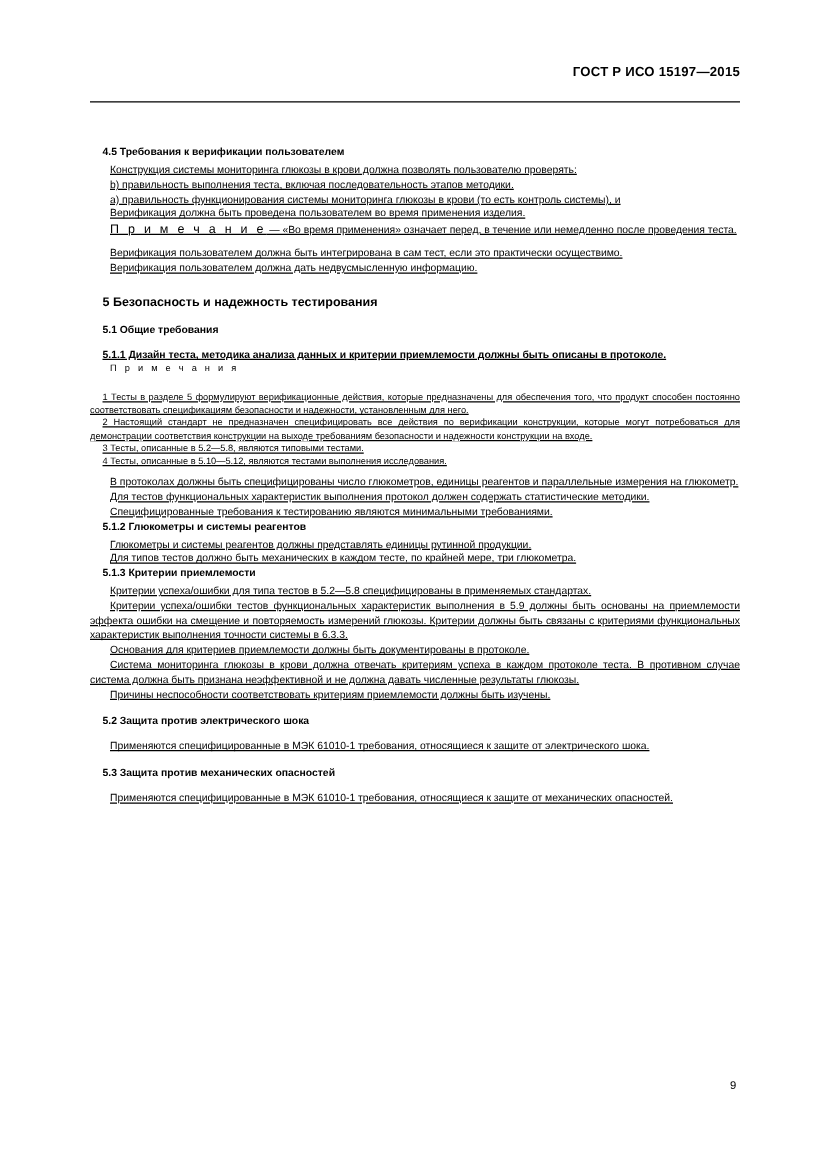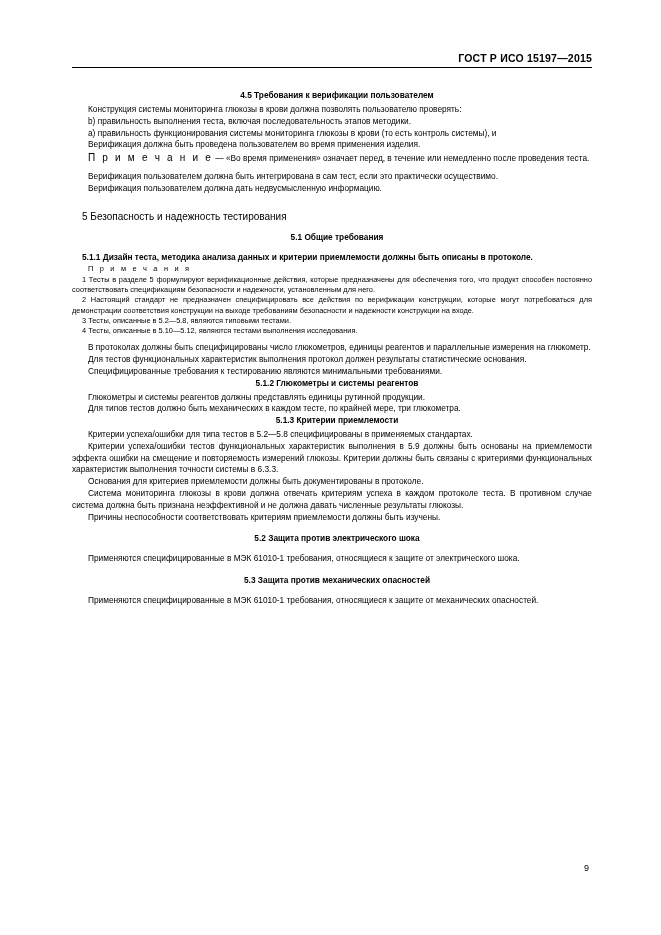--- a/index.html
+++ b/index.html
@@ -26,62 +26,62 @@
     position: absolute;
     left: 72px;
     top: 52px;
     width: 520px;
   }
   .header {
     text-align: right;
     font-size: 10.5px;
     font-weight: bold;
     letter-spacing: 0.2px;
-    padding-bottom: 3px;
+    padding-bottom: 17px;
     border-bottom: 1.2px solid #000;
-    margin-bottom: 22px;
+    margin-bottom: 34px;
   }
   .sec-head {
     font-size: 8.3px;
     font-weight: bold;
     margin: 0 0 4px 0;
-    text-align: center;
   }
   .sec-head.indent {
     text-indent: 10px;
   }
   .big-head {
     font-size: 10px;
-    font-weight: normal;
+    font-weight: bold;
     text-indent: 10px;
     margin: 16px 0 10px 0;
   }
   p {
     margin: 0;
     font-size: 8.3px;
     line-height: 1.42;
     text-align: justify;
+    text-decoration: underline;
   }
   p.ind {
     text-indent: 16px;
   }
   .note-word {
     letter-spacing: 2.2px;
     font-size: 10px;
   }
   .notes {
     font-size: 7.4px;
     line-height: 1.38;
     text-align: justify;
   }
   .notes .n-title {
     letter-spacing: 2.2px;
     text-indent: 16px;
     display: block;
-    margin-bottom: 1px;
+    margin-bottom: 13px;
   }
   .notes p {
     font-size: 7.4px;
     line-height: 1.38;
     text-indent: 10px;
   }
   .gap-s { height: 6px; }
   .gap-m { height: 10px; }
   .block { margin-bottom: 0px; }
   .pagenum {
@@ -127,21 +127,21 @@
       <p class="bold-head-inline">5.1.1 Дизайн теста, методика анализа данных и критерии приемлемости должны быть описаны в протоколе.</p>
       <div class="notes">
         <span class="n-title">П р и м е ч а н и я</span>
         <p>1 Тесты в разделе 5 формулируют верификационные действия, которые предназначены для обеспечения того, что продукт способен постоянно соответствовать спецификациям безопасности и надежности, установленным для него.</p>
         <p>2 Настоящий стандарт не предназначен специфицировать все действия по верификации конструкции, которые могут потребоваться для демонстрации соответствия конструкции на выходе требованиям безопасности и надежности конструкции на входе.</p>
         <p>3 Тесты, описанные в 5.2—5.8, являются типовыми тестами.</p>
         <p>4 Тесты, описанные в 5.10—5.12, являются тестами выполнения исследования.</p>
       </div>
       <div class="gap-s"></div>
       <p class="ind">В протоколах должны быть специфицированы число глюкометров, единицы реагентов и параллельные измерения на глюкометр.</p>
-      <p class="ind">Для тестов функциональных характеристик выполнения протокол должен результаты статистические основания.</p>
+      <p class="ind">Для тестов функциональных характеристик выполнения протокол должен содержать статистические методики.</p>
       <p class="ind">Специфицированные требования к тестированию являются минимальными требованиями.</p>
     </div>
 
     <div class="block">
       <div class="sec-head indent">5.1.2 Глюкометры и системы реагентов</div>
       <p class="ind">Глюкометры и системы реагентов должны представлять единицы рутинной продукции.</p>
       <p class="ind">Для типов тестов должно быть механических в каждом тесте, по крайней мере, три глюкометра.</p>
     </div>
 
     <div class="block">

